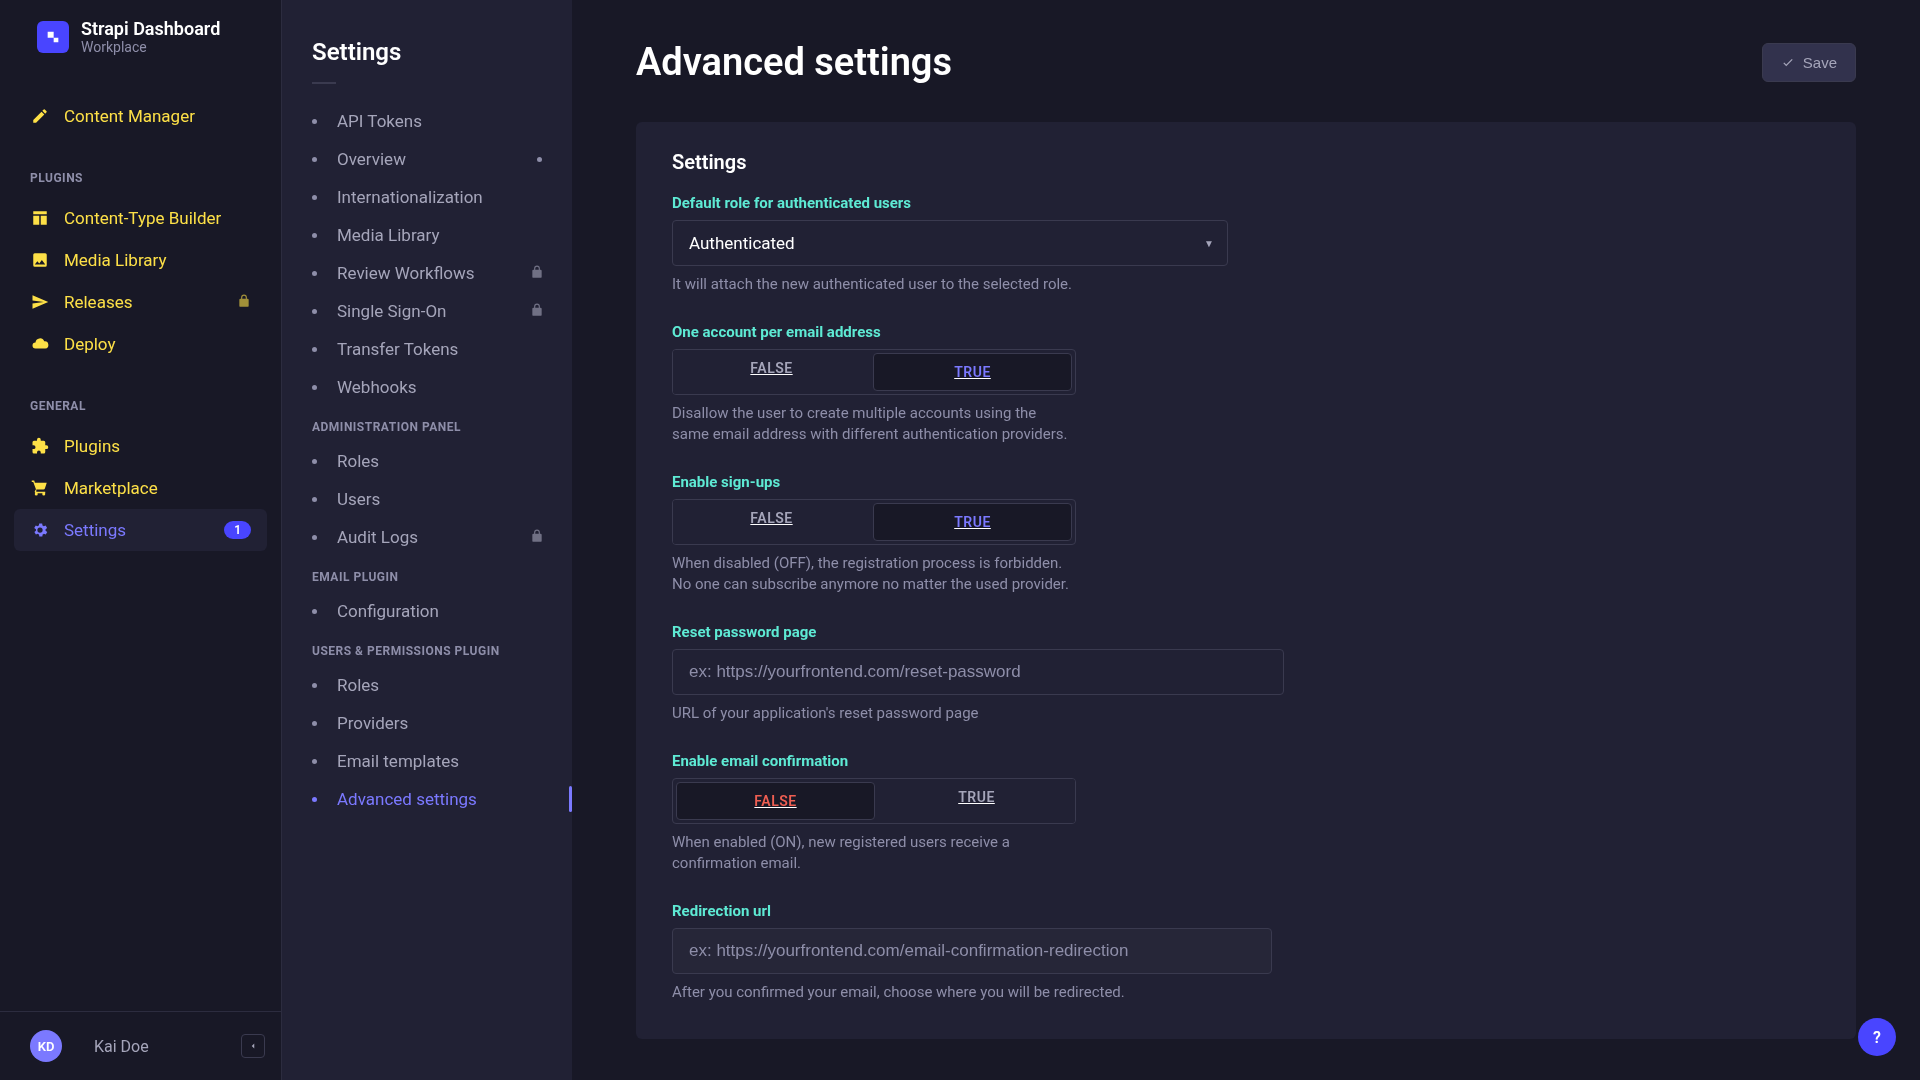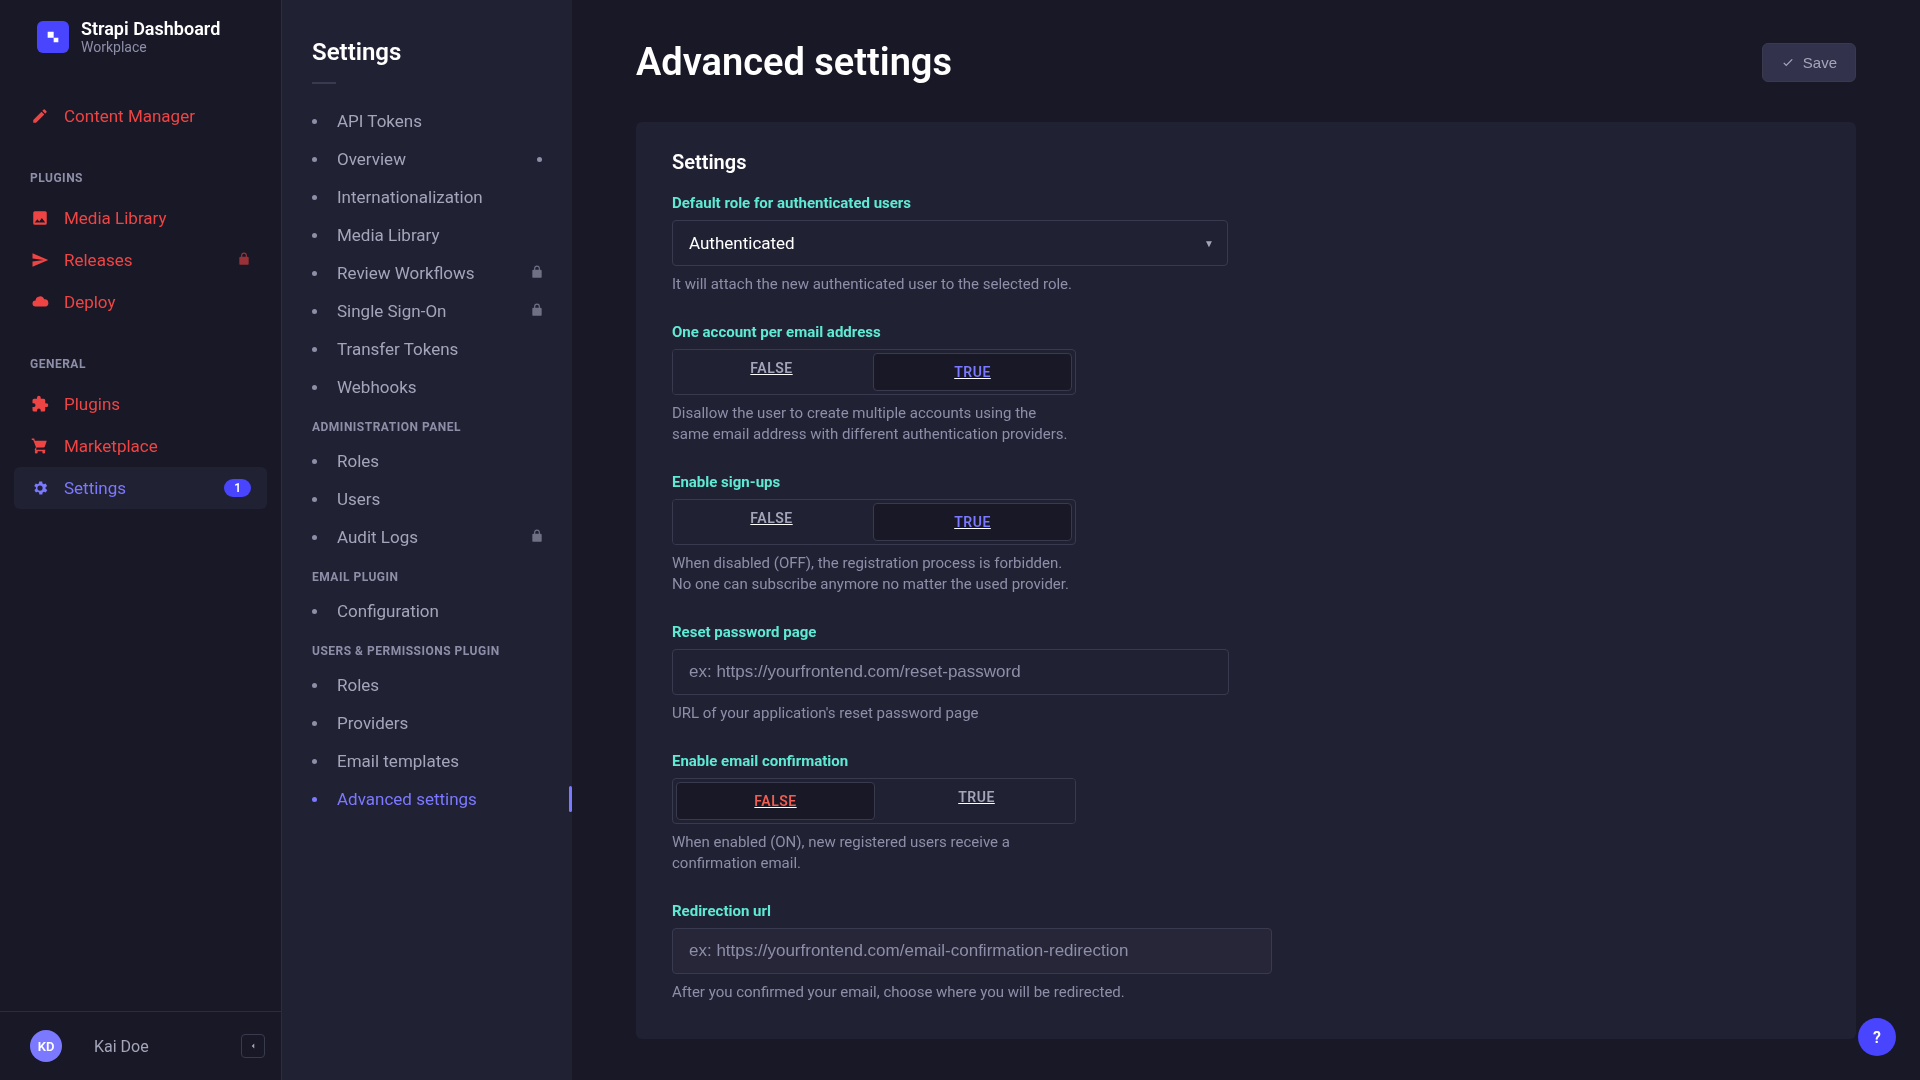--- a/index.html
+++ b/index.html
@@ -48,21 +48,21 @@
   color: #8e8ea9;
   letter-spacing: 0.5px;
   text-transform: uppercase;
   padding: 8px 16px 12px;
 }
 .nav-item {
   display: flex;
   align-items: center;
   padding: 11px 16px;
   gap: 14px;
-  color: #ef4444;
+  color: #fde047;
   font-size: 17px;
   cursor: pointer;
   border-radius: 6px;
   position: relative;
 }
 .nav-item.active {
   background: #212134;
   color: #7b79ff;
 }
 .nav-item .icon { width: 20px; height: 20px; display: flex; align-items: center; justify-content: center; }
@@ -325,20 +325,28 @@
       </span>
       <span>Content Manager</span>
     </div>
   </div>
 
   <div class="nav-section">
     <div class="nav-header">PLUGINS</div>
     <div class="nav-item">
       <span class="icon">
           <svg viewBox="0 0 24 24">
+            <path d="M3 3h18v4H3zM3 9h8v12H3zM13 9h8v12h-8z"></path>
+          </svg>
+        </span>
+      <span>Content-Type Builder</span>
+    </div>
+    <div class="nav-item">
+      <span class="icon">
+          <svg viewBox="0 0 24 24">
             <path d="M21 19V5a2 2 0 00-2-2H5a2 2 0 00-2 2v14a2 2 0 002 2h14a2 2 0 002-2zM8.5 13.5l2.5 3 3.5-4.5 4.5 6H5l3.5-4.5z"></path>
           </svg>
         </span>
       <span>Media Library</span>
     </div>
     <div class="nav-item">
       <span class="icon">
           <svg viewBox="0 0 24 24">
             <path d="M2 21l21-9L2 3v7l15 2-15 2z"></path>
           </svg>
@@ -520,21 +528,21 @@
       <label class="field-label">Enable sign-ups</label>
       <div class="toggle-group">
         <div class="toggle-btn">FALSE</div>
         <div class="toggle-btn active-true">TRUE</div>
       </div>
       <p class="help-text" style="max-width:410px">When disabled (OFF), the registration process is forbidden. No one can subscribe anymore no matter the used provider.</p>
     </div>
 
     <div class="form-group">
       <label class="field-label">Reset password page</label>
-      <input class="text-input" style="width: 557px;" placeholder="ex: https://yourfrontend.com/reset-password">
+      <input class="text-input" style="width: 612px;" placeholder="ex: https://yourfrontend.com/reset-password">
       <p class="help-text">URL of your application's reset password page</p>
     </div>
 
     <div class="form-group">
       <label class="field-label">Enable email confirmation</label>
       <div class="toggle-group">
         <div class="toggle-btn active-false">FALSE</div>
         <div class="toggle-btn">TRUE</div>
       </div>
       <p class="help-text" style="max-width:360px">When enabled (ON), new registered users receive a confirmation email.</p>

